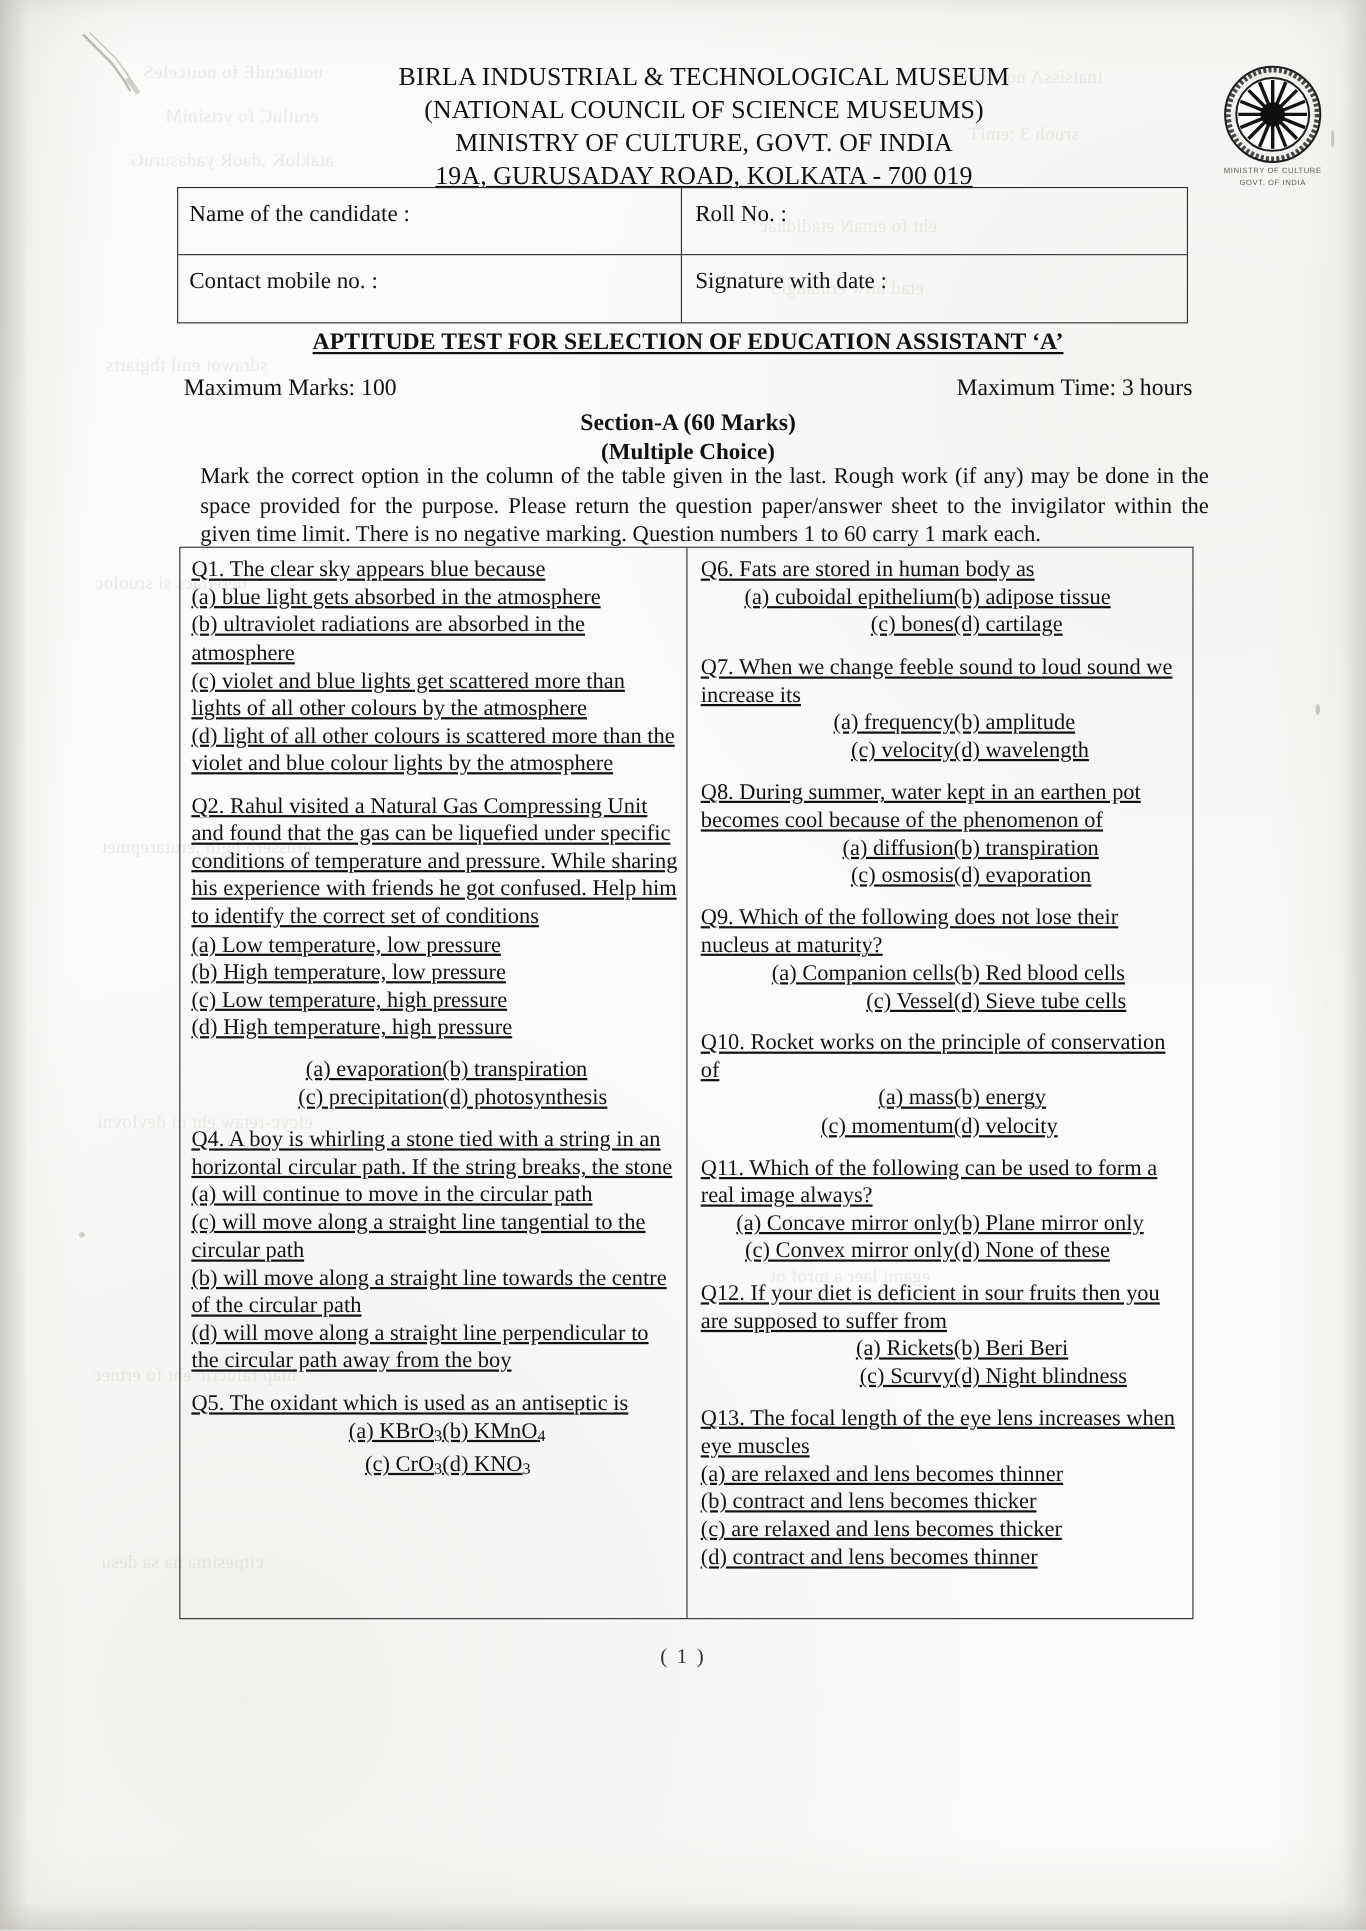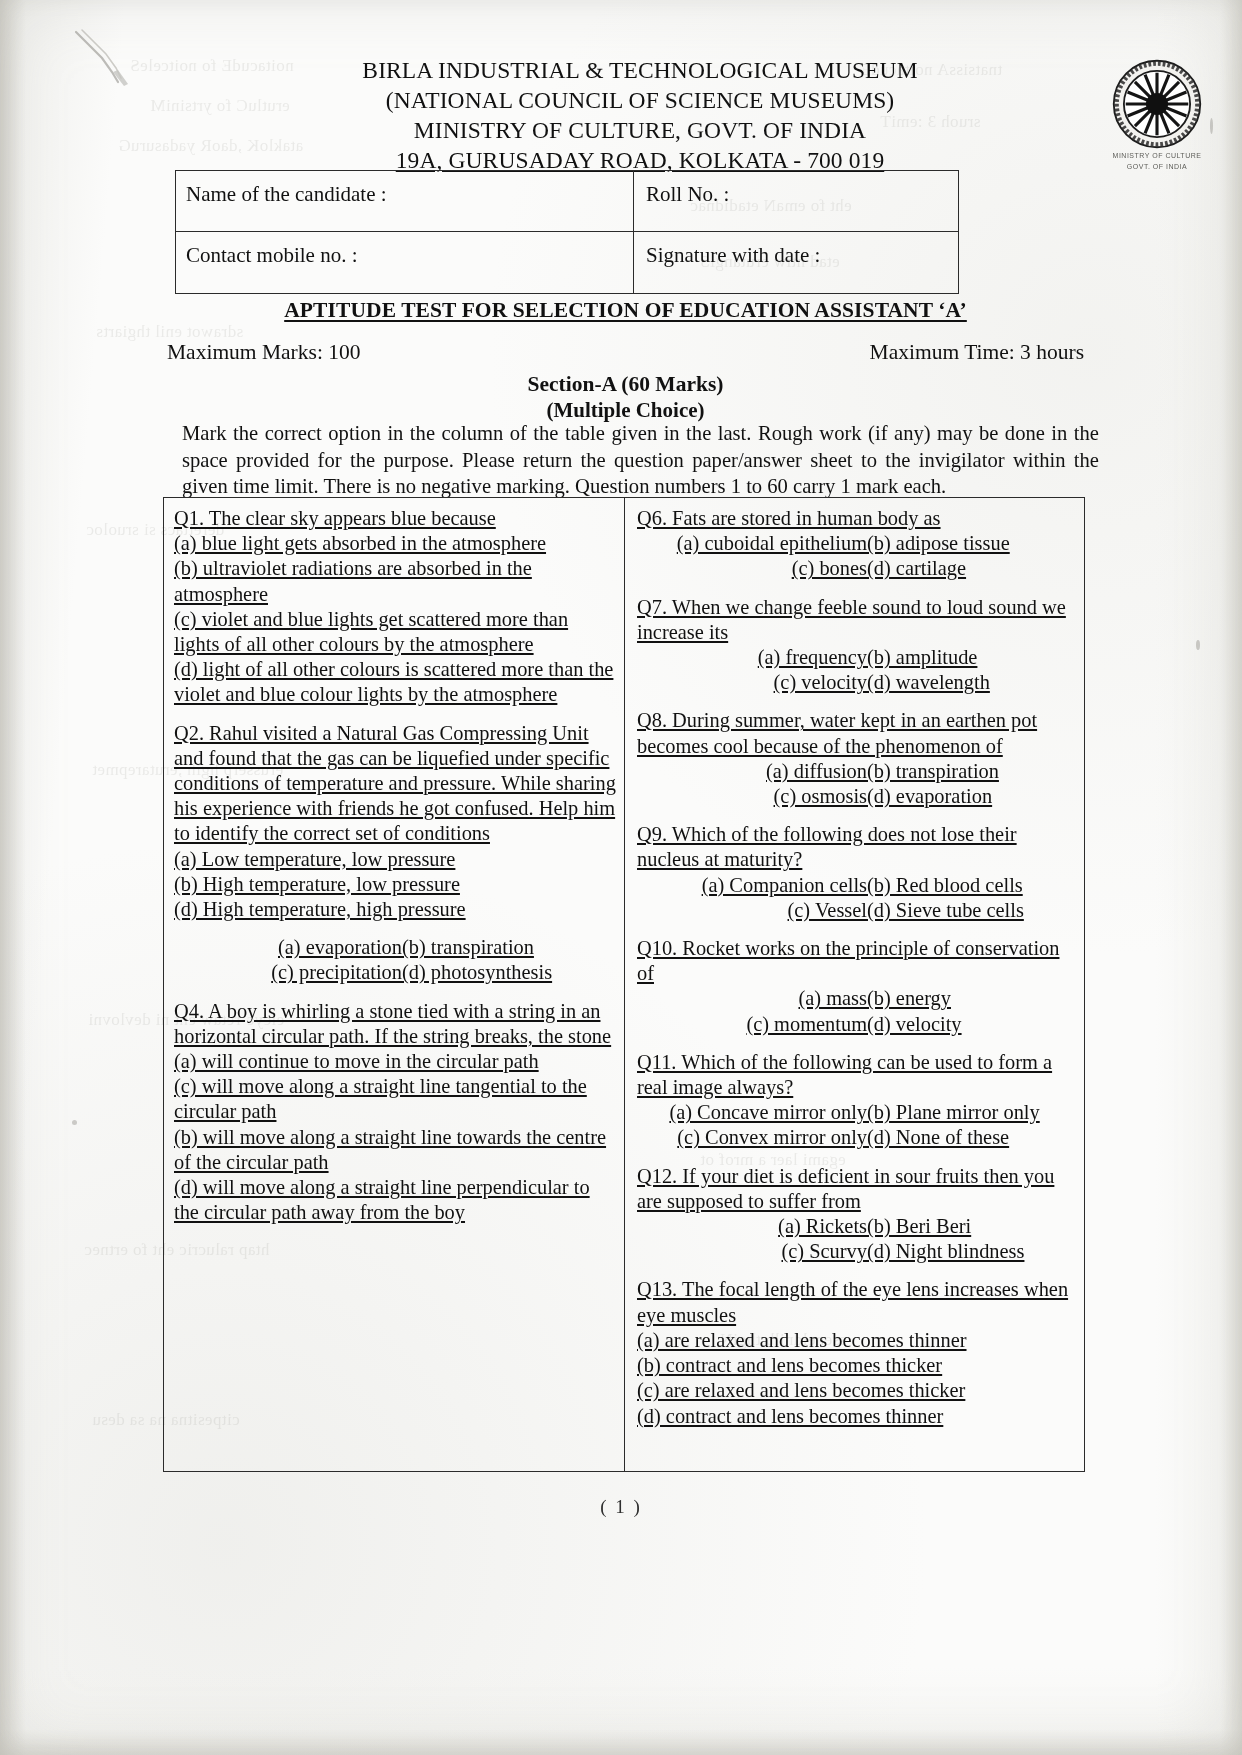--- a/index.html
+++ b/index.html
@@ -78,21 +78,21 @@
   }
   .emblem svg{display:block;margin:0 auto;}
   .emblem-cap{
     font-family:"Liberation Sans", sans-serif;
     font-size:7px;line-height:8.5px;letter-spacing:.5px;
     color:#5d5d58;margin-top:2px;text-transform:uppercase;
   }
 
   
   .cand-table{
-    position:absolute;left:175px;top:170px;width:784px;height:124px;
+    position:absolute;left:161px;top:170px;width:919px;height:124px;
     border:1.6px solid #2b2b2b;
     box-sizing:border-box;
   }
   .cand-row{display:flex;height:50%;box-sizing:border-box;}
   .cand-row.first{border-bottom:1.6px solid #2b2b2b;}
   .cand-cell{
     box-sizing:border-box;
     padding:10px 0 0 10px;
     font-size:21px;
     line-height:26px;
@@ -254,39 +254,51 @@
           <span class="qtext">Q1.  The clear sky appears blue because</span>
           <span class="opt">(a) blue light gets absorbed in the atmosphere</span>
           <span class="opt">(b) ultraviolet radiations are absorbed in the atmosphere</span>
           <span class="opt">(c) violet and blue lights get scattered more than lights of all other colours by the atmosphere</span>
           <span class="opt">(d) light of all other colours is scattered more than the violet and blue colour lights by the atmosphere</span>
         </div>
         <div class="q">
           <span class="qtext">Q2.  Rahul visited a Natural Gas Compressing Unit and found that the gas can be liquefied under specific conditions of temperature and pressure. While sharing his experience with friends he got confused. Help him to identify the correct set of conditions</span>
           <span class="opt">(a) Low temperature, low pressure</span>
           <span class="opt">(b) High temperature, low pressure</span>
+          <span class="opt">(c) Low temperature, high pressure</span>
           <span class="opt">(d) High temperature, high pressure</span>
         </div>
         <div class="q">
           <div class="opt-pair">
             <span class="o1">(a) evaporation</span>
             <span class="o2">(b) transpiration</span>
           </div>
           <div class="opt-pair">
             <span class="o1">(c) precipitation</span>
             <span class="o2">(d) photosynthesis</span>
           </div>
         </div>
         <div class="q">
           <span class="qtext">Q4.  A boy is whirling a stone tied with a string in an horizontal circular path. If the string breaks, the stone</span>
           <span class="opt">(a) will continue to move in the circular path</span>
           <span class="opt">(c) will move along a straight line tangential to the circular path</span>
           <span class="opt">(b) will move along a straight line towards the centre of the circular path</span>
           <span class="opt">(d) will move along a straight line perpendicular to the circular path away from the boy</span>
         </div>
+        <div class="q">
+          <span class="qtext">Q5.  The oxidant which is used as an antiseptic is</span>
+          <div class="opt-pair">
+            <span class="o1">(a) KBrO<sub>3</sub></span>
+            <span class="o2">(b) KMnO<sub>4</sub></span>
+          </div>
+          <div class="opt-pair">
+            <span class="o1">(c) CrO<sub>3</sub></span>
+            <span class="o2">(d) KNO<sub>3</sub></span>
+          </div>
+        </div>
       </div>
     <div class="qcol right" id="col-right">
         <div class="q">
           <span class="qtext">Q6.  Fats are stored in human body as</span>
           <div class="opt-pair">
             <span class="o1">(a) cuboidal epithelium</span>
             <span class="o2">(b) adipose tissue</span>
           </div>
           <div class="opt-pair">
             <span class="o1">(c) bones</span>

